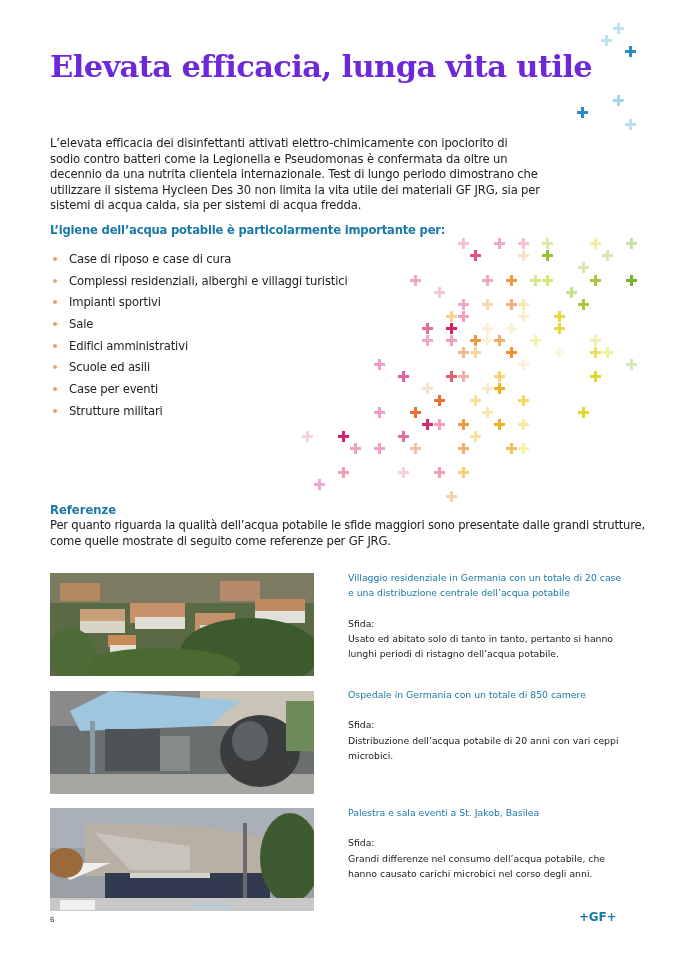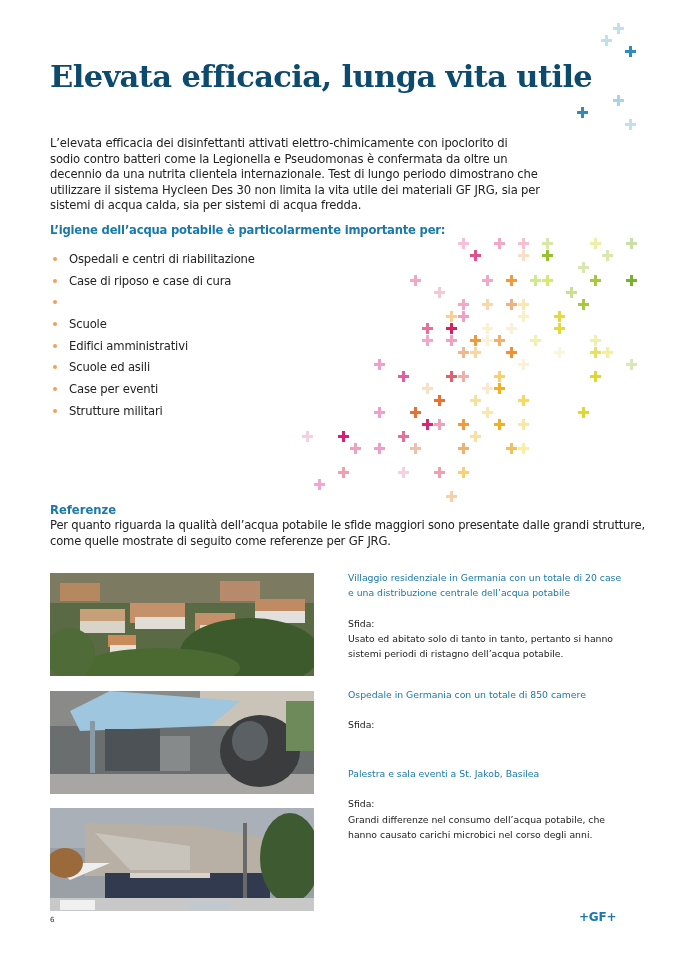--- a/index.html
+++ b/index.html
@@ -1,22 +1,22 @@
 <!DOCTYPE html>
 <html><head>
 <meta charset="utf-8">
 <style>
   * { box-sizing: border-box; margin: 0; padding: 0; }
   html, body { width: 678px; height: 959px; background: #ffffff; overflow: hidden; }
   body { position: relative; font-family: "DejaVu Sans", sans-serif; color: #1a1a1a; }
 
   .page-title {
-    position: absolute; left: 50px; top: 58px;
+    position: absolute; left: 50px; top: 48px;
     font-family: "DejaVu Serif", serif; font-weight: bold;
-    font-size: 30.5px; letter-spacing: -0.6px; color: #0c4a6e;
+    font-size: 30.5px; letter-spacing: -0.6px; color: #6d28d9;
     white-space: nowrap;
   }
   .intro {
     position: absolute; left: 50px; top: 136px; width: 490px;
     font-size: 11.6px; line-height: 15.6px; color: #222; letter-spacing: -0.15px;
   }
   .subhead {
     position: absolute; left: 50px; top: 223px;
     font-size: 11.6px; font-weight: bold; color: #1a79a8; letter-spacing: -0.2px;
   }
@@ -66,32 +66,33 @@
 
 <h1 class="page-title">Elevata efficacia, lunga vita utile</h1>
 
 <p class="intro">L’elevata efficacia dei disinfettanti attivati elettro-chimicamente con ipoclorito di sodio contro batteri come la Legionella e Pseudomonas è confermata da oltre un decennio da una nutrita clientela internazionale. Test di lungo periodo dimostrano che utilizzare il sistema Hycleen Des 30 non limita la vita utile dei materiali GF JRG, sia per sistemi di acqua calda, sia per sistemi di acqua fredda.</p>
 
 <h2 class="subhead">L’igiene dell’acqua potabile è particolarmente importante per:</h2>
 
 <ul class="bullet-list">
   <li>
       <span class="dot"></span>
-      <span>Ospedali e centri di riabilitazione</span>
-    </li>
-  <li>
-      <span class="dot"></span>
       <span>Case di riposo e case di cura</span>
     </li>
   <li>
       <span class="dot"></span>
-    </li>
-  <li>
-      <span class="dot"></span>
-      <span>Scuole</span>
+      <span>Complessi residenziali, alberghi e villaggi turistici</span>
+    </li>
+  <li>
+      <span class="dot"></span>
+      <span>Impianti sportivi</span>
+    </li>
+  <li>
+      <span class="dot"></span>
+      <span>Sale</span>
     </li>
   <li>
       <span class="dot"></span>
       <span>Edifici amministrativi</span>
     </li>
   <li>
       <span class="dot"></span>
       <span>Scuole ed asili</span>
     </li>
   <li>
@@ -235,21 +236,21 @@
     <rect x="60" y="72" width="26" height="10" fill="#e6e2da"></rect>
     <ellipse cx="200" cy="80" rx="70" ry="35" fill="#3d5a2c"></ellipse>
     <ellipse cx="110" cy="95" rx="80" ry="20" fill="#4a6a32"></ellipse>
     <ellipse cx="20" cy="80" rx="25" ry="25" fill="#4e6b38"></ellipse>
   </svg>
 </div>
 <div class="ref-text" style="top:570px">
   <div class="rt-title">Villaggio residenziale in Germania con un totale di 20 case e una distribuzione centrale dell’acqua potabile</div>
   <div class="rt-gap"></div>
   <div>Sfida:</div>
-  <div>Usato ed abitato solo di tanto in tanto, pertanto si hanno sistemi periodi di ristagno dell’acqua potabile.</div>
+  <div>Usato ed abitato solo di tanto in tanto, pertanto si hanno lunghi periodi di ristagno dell’acqua potabile.</div>
 </div>
 
 <div class="ref-photo" style="top:691px">
   <svg viewBox="0 0 264 103" preserveAspectRatio="none">
     <rect width="264" height="103" fill="#8a8a88"></rect>
     <rect x="150" y="0" width="114" height="35" fill="#c9c3b8"></rect>
     <rect x="0" y="35" width="264" height="48" fill="#6a6e6e"></rect>
     <polygon points="20,20 60,0 190,10 160,35 30,40" fill="#9ec6de"></polygon>
     <rect x="55" y="38" width="55" height="42" fill="#4c5256"></rect>
     <rect x="110" y="45" width="30" height="35" fill="#878a8a"></rect>
@@ -257,40 +258,41 @@
     <rect x="0" y="83" width="264" height="20" fill="#a7a6a2"></rect>
     <ellipse cx="210" cy="60" rx="40" ry="36" fill="#3a3c3e"></ellipse>
     <ellipse cx="200" cy="50" rx="18" ry="20" fill="#5a6064"></ellipse>
     <rect x="236" y="10" width="28" height="50" fill="#6e8a5a"></rect>
   </svg>
 </div>
 <div class="ref-text" style="top:687px">
   <div class="rt-title">Ospedale in Germania con un totale di 850 camere</div>
   <div class="rt-gap"></div>
   <div>Sfida:</div>
+  <div>Distribuzione dell’acqua potabile di 20 anni con vari ceppi microbici.</div>
 </div>
 
 <div class="ref-photo" style="top:808px">
   <svg viewBox="0 0 264 103" preserveAspectRatio="none">
     <rect width="264" height="103" fill="#9aa0a6"></rect>
     <rect width="264" height="40" fill="#a9b0b8"></rect>
     <polygon points="35,15 150,18 215,30 215,68 35,68" fill="#b8b0a4"></polygon>
     <polygon points="45,25 140,38 140,62 80,62" fill="#c8c3bb"></polygon>
     <rect x="55" y="65" width="165" height="25" fill="#323a50"></rect>
     <rect x="80" y="65" width="80" height="5" fill="#d8d4cc"></rect>
     <polygon points="0,55 60,55 20,72" fill="#eeeeee"></polygon>
     <ellipse cx="240" cy="50" rx="30" ry="45" fill="#3e5a30"></ellipse>
     <ellipse cx="15" cy="55" rx="18" ry="15" fill="#9a6a3a"></ellipse>
     <rect x="193" y="15" width="4" height="80" fill="#6a6a6a"></rect>
     <rect x="0" y="90" width="264" height="13" fill="#c8c8c8"></rect>
     <rect x="10" y="92" width="35" height="10" fill="#f0f0f0"></rect>
     <rect x="140" y="93" width="40" height="9" fill="#c0c8d0"></rect>
   </svg>
 </div>
-<div class="ref-text" style="top:766px">
+<div class="ref-text" style="top:805px">
   <div class="rt-title">Palestra e sala eventi a St. Jakob, Basilea</div>
   <div class="rt-gap"></div>
   <div>Sfida:</div>
   <div>Grandi differenze nel consumo dell’acqua potabile, che hanno causato carichi microbici nel corso degli anni.</div>
 </div>
 
 <div class="page-number">6</div>
 <div class="logo">+GF+</div>
 
 </body></html>

